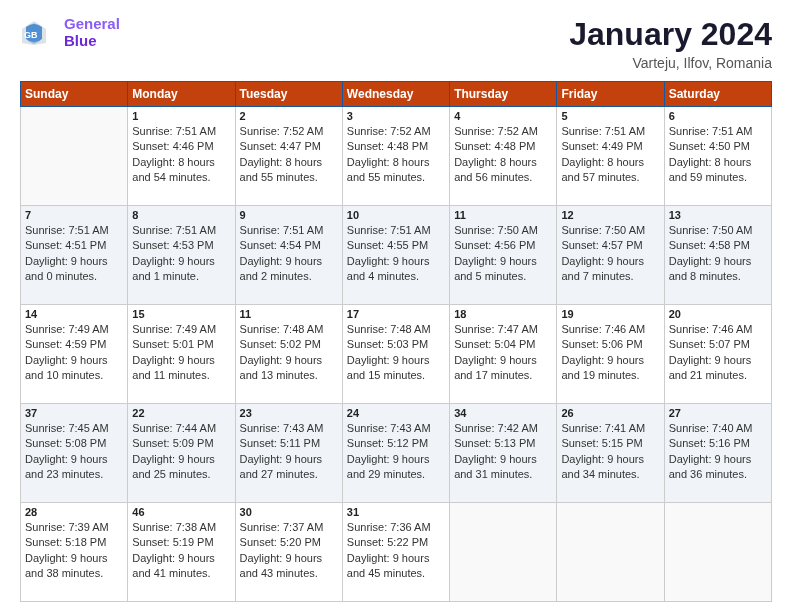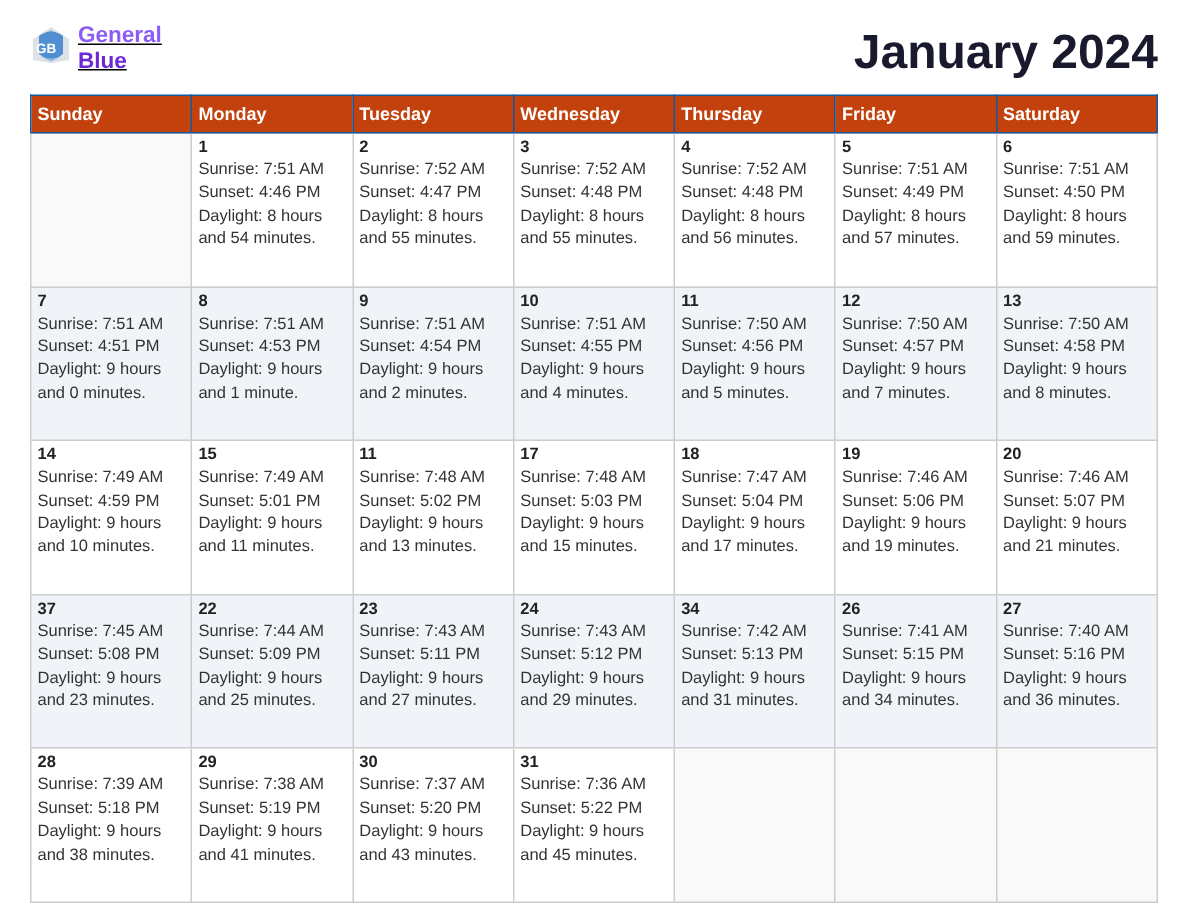--- a/index.html
+++ b/index.html
@@ -18,22 +18,22 @@
       flex-direction: column;
     }
     .header {
       display: flex;
       justify-content: space-between;
       align-items: flex-start;
       margin-bottom: 10px;
     }
     .logo {
       display: flex;
-      gap: 4px;
-      text-decoration: underline;
+      align-items: center;
+      gap: 16px;
     }
     .logo-icon {
       width: 28px;
       height: 28px;
     }
     .title-block {
       text-align: right;
     }
     .main-title {
       font-size: 32px;
@@ -102,20 +102,21 @@
       </svg>
       <div>
         <div style="font-size:15px;font-weight:bold;color:#1a3a5c;line-height:1.1;">
           <span style="color:#8b5cf6;">General</span>
         </div>
         <div style="font-size:15px;font-weight:bold;color:#6d28d9;line-height:1.1;">Blue</div>
       </div>
     </div>
     <div class="title-block">
       <div class="main-title">January 2024</div>
+      <div class="subtitle">Varteju, Ilfov, Romania</div>
     </div>
   </div>
 
   <table class="calendar">
     <thead>
       <tr>
         <th>Sunday</th>
         <th>Monday</th>
         <th>Tuesday</th>
         <th>Wednesday</th>
@@ -241,21 +242,21 @@
             <div class="day-num">27</div>
             <div class="day-info">Sunrise: 7:40 AM<br>Sunset: 5:16 PM<br>Daylight: 9 hours<br>and 36 minutes.</div>
           </td>
         </tr>
         <tr>
           <td>
             <div class="day-num">28</div>
             <div class="day-info">Sunrise: 7:39 AM<br>Sunset: 5:18 PM<br>Daylight: 9 hours<br>and 38 minutes.</div>
           </td>
           <td>
-            <div class="day-num">29</div>
+            <div class="day-num">46</div>
             <div class="day-info">Sunrise: 7:38 AM<br>Sunset: 5:19 PM<br>Daylight: 9 hours<br>and 41 minutes.</div>
           </td>
           <td>
             <div class="day-num">30</div>
             <div class="day-info">Sunrise: 7:37 AM<br>Sunset: 5:20 PM<br>Daylight: 9 hours<br>and 43 minutes.</div>
           </td>
           <td>
             <div class="day-num">31</div>
             <div class="day-info">Sunrise: 7:36 AM<br>Sunset: 5:22 PM<br>Daylight: 9 hours<br>and 45 minutes.</div>
           </td>

